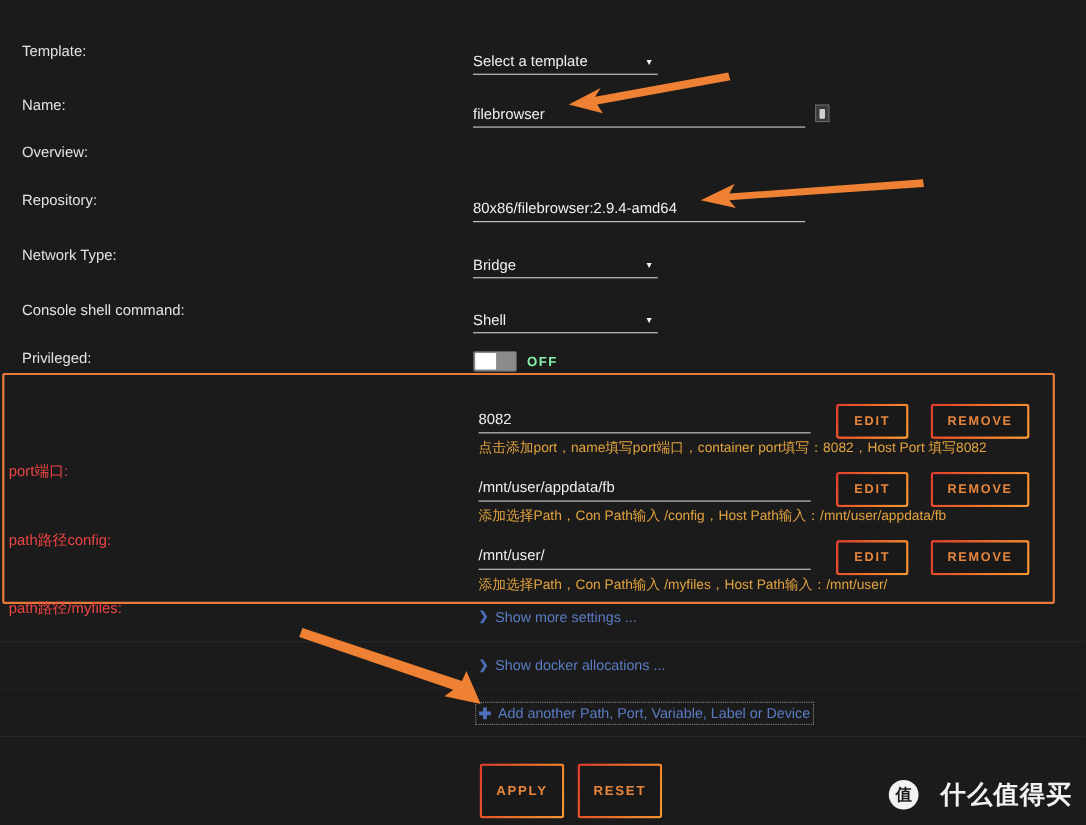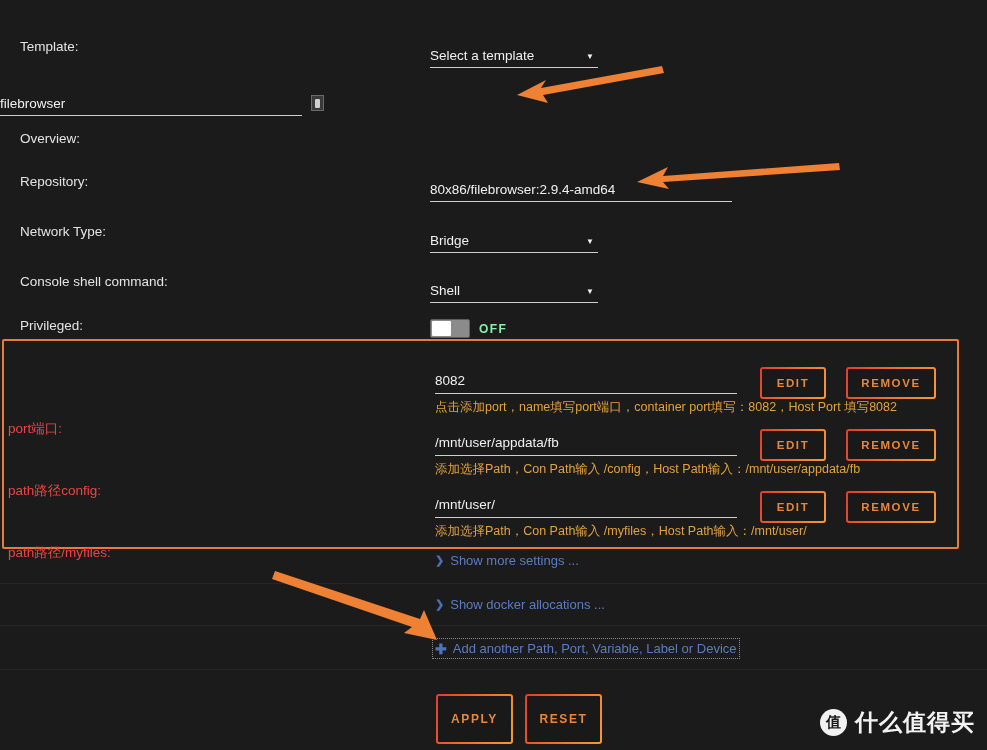--- a/index.html
+++ b/index.html
@@ -256,20 +256,21 @@
     align-items: center;
     justify-content: center;
     font-family: "DejaVu Sans", sans-serif;
   }
   .wm-text {
     font-size: 23px;
     font-weight: bold;
     color: #f2f2f2;
     letter-spacing: 1px;
     font-family: "DejaVu Sans", sans-serif;
+    margin-left: 12px;
   }
 </style>
 </head>
 <body>
 
 <div class="page">
 
   <div class="divider" style="top:583px;"></div>
   <div class="divider" style="top:625px;"></div>
   <div class="divider" style="top:669px;"></div>
@@ -278,20 +279,21 @@
     <div class="row-label">Template:</div>
     <div class="row-field">
       <div class="ul-select">
         <span>Select a template</span>
         <span class="caret">▼</span>
       </div>
     </div>
   </div>
 
   <div class="row" style="top:89px;">
+    <div class="row-label">Name:</div>
     <div class="row-field">
       <div class="ul-input wide">
         <span>filebrowser</span>
         <span class="name-icon">
             <i></i>
           </span>
       </div>
     </div>
   </div>
 

